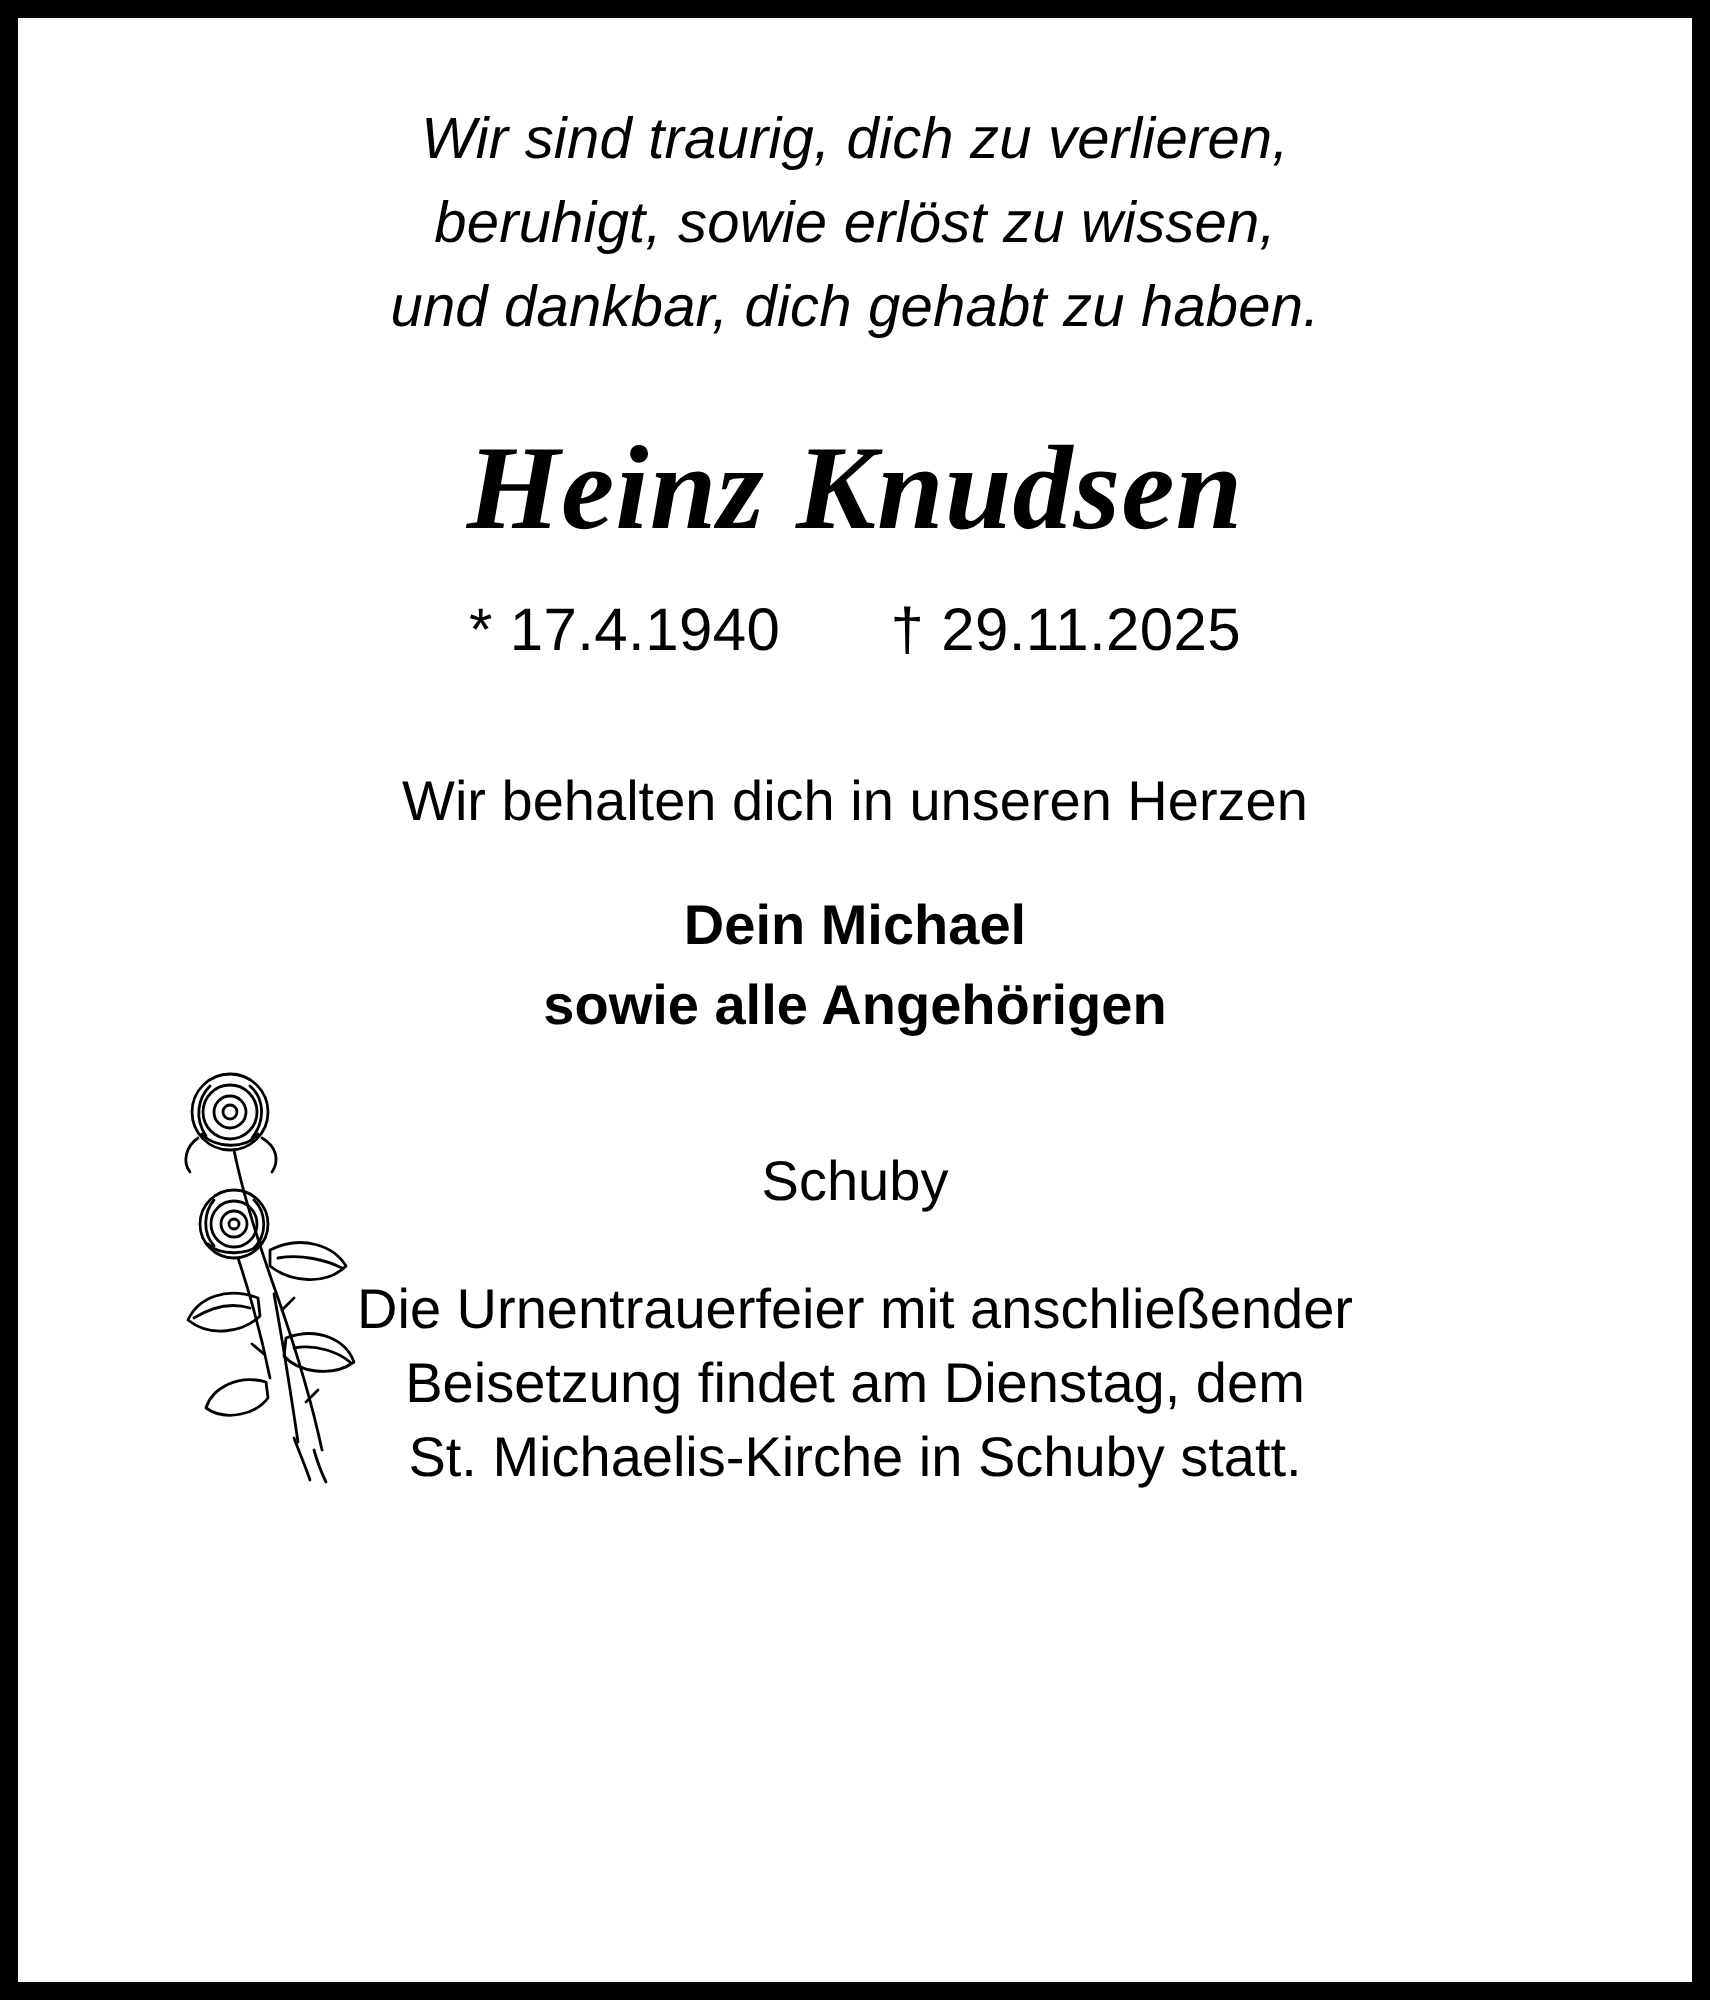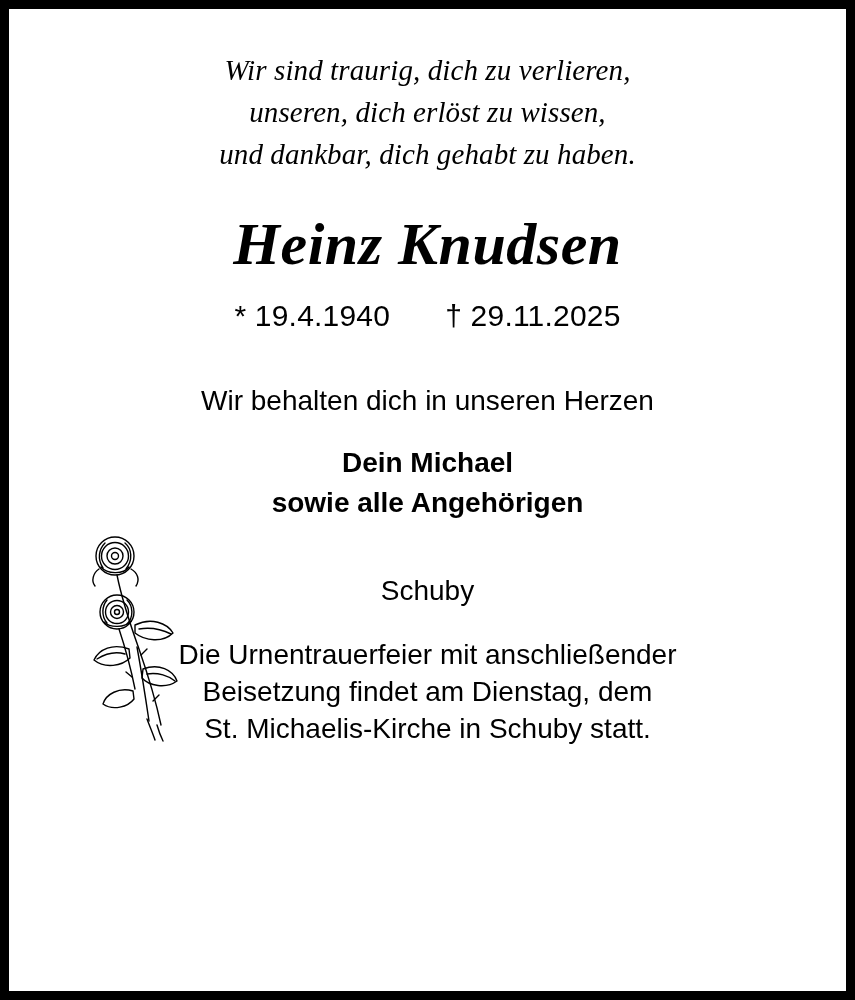--- a/index.html
+++ b/index.html
@@ -26,21 +26,21 @@
   .inner {
     position: relative;
     box-sizing: border-box;
     width: 100%;
     height: 100%;
     background: #ffffff;
     padding: 40px 30px 10px 30px;
     text-align: center;
   }
   .verse {
-    font-family: Liberation Serif, serif;
+    font-family: Liberation Sans, sans-serif;
     font-style: italic;
     font-size: 29px;
     line-height: 1.45;
     margin: 0 0 6px 0;
     letter-spacing: 0.1px;
   }
   .verse .line {
     display: block;
   }
   .intro {
@@ -108,29 +108,29 @@
   }
 </style>
 </head>
 <body>
 
 <div class="obituary">
   <div class="inner">
 
     <div class="verse">
       <span class="line">Wir sind traurig, dich zu verlieren,</span>
-      <span class="line">unseren, dich erlöst zu wissen,</span>
+      <span class="line">beruhigt, sowie erlöst zu wissen,</span>
       <span class="line">und dankbar, dich gehabt zu haben.</span>
     </div>
 
 
     <div class="name">Heinz Knudsen</div>
 
     <div class="dates">
-      <span>* 19.4.1940</span>
+      <span>* 17.4.1940</span>
       <span class="sep"></span>
       <span>† 29.11.2025</span>
     </div>
 
     <div class="keep">Wir behalten dich in unseren Herzen</div>
 
     <div class="signers">
       <span class="line">Dein Michael</span>
       <span class="line">sowie alle Angehörigen</span>
     </div>

